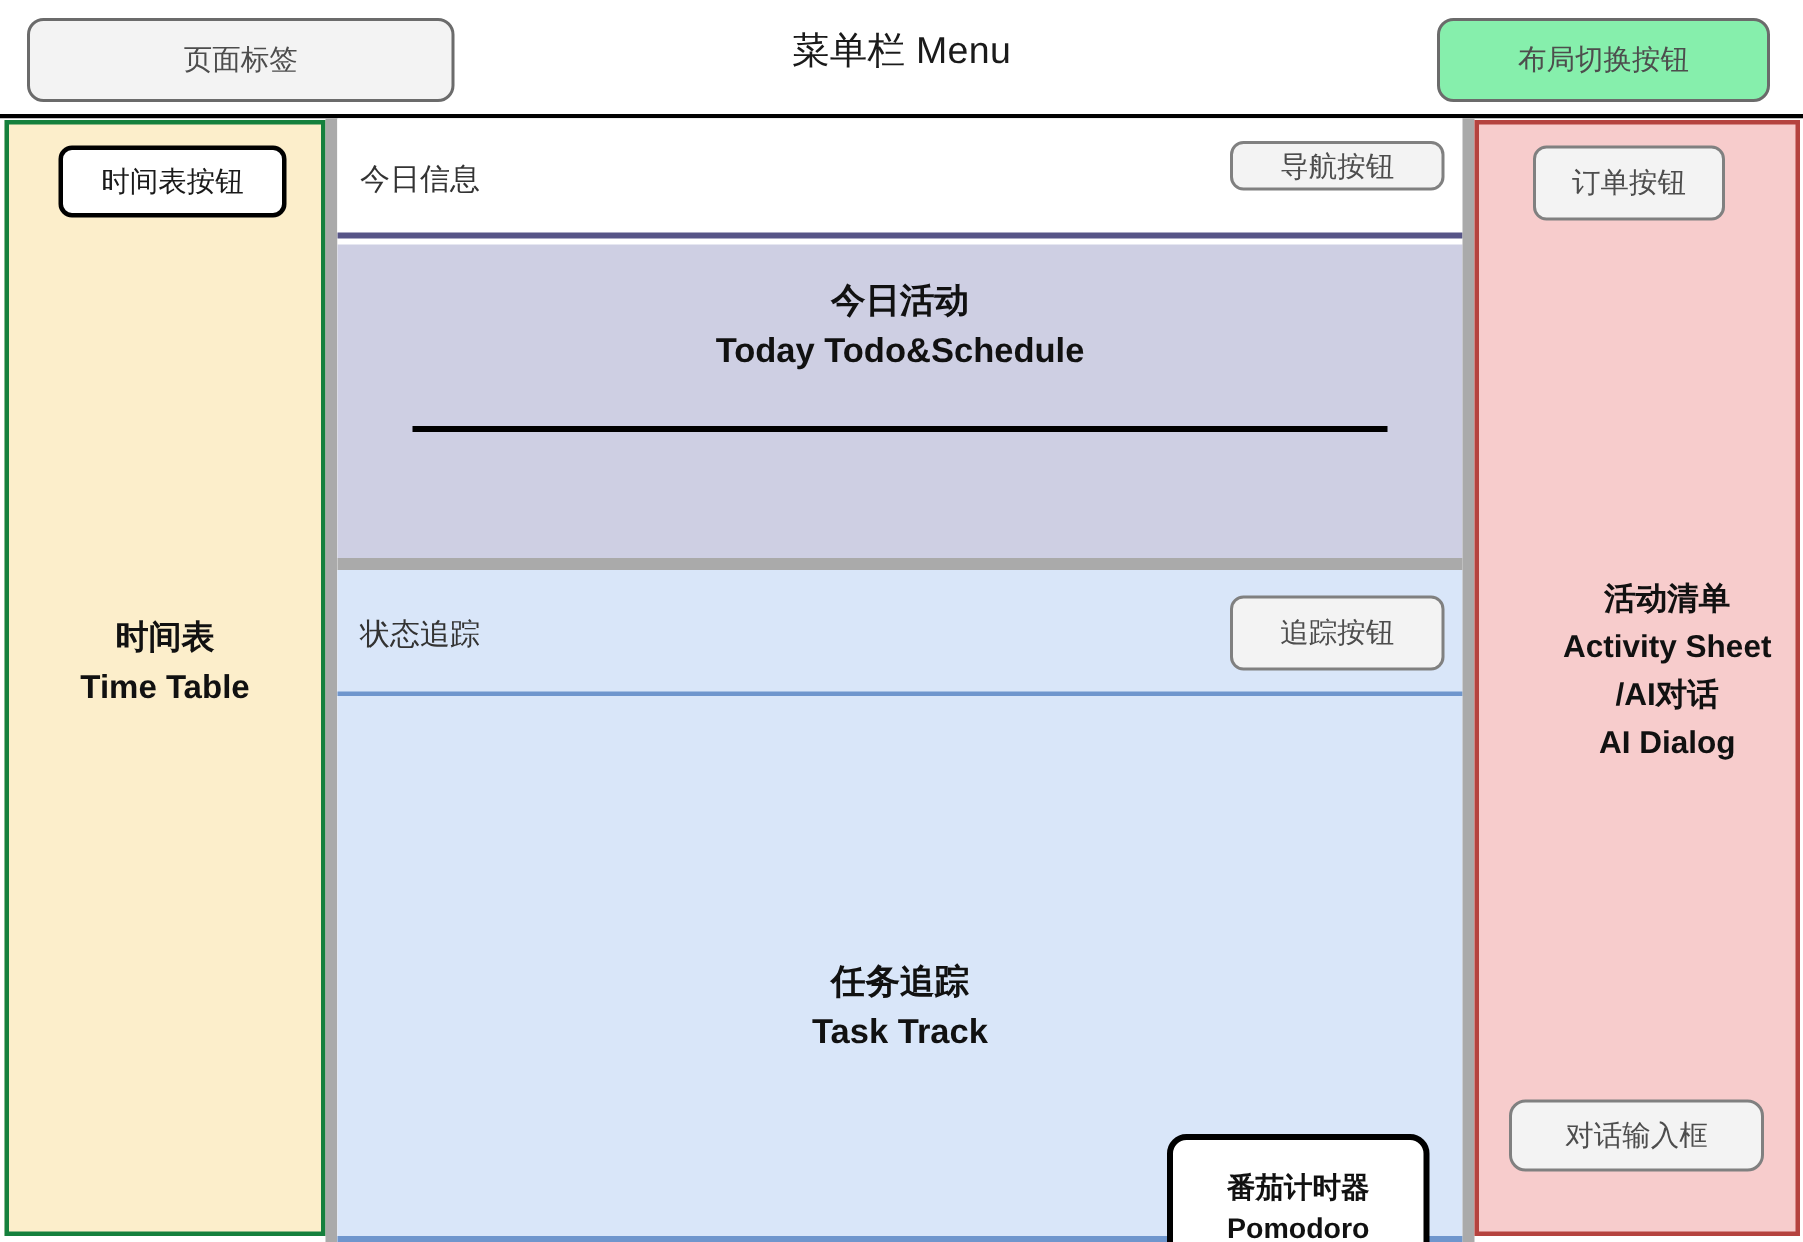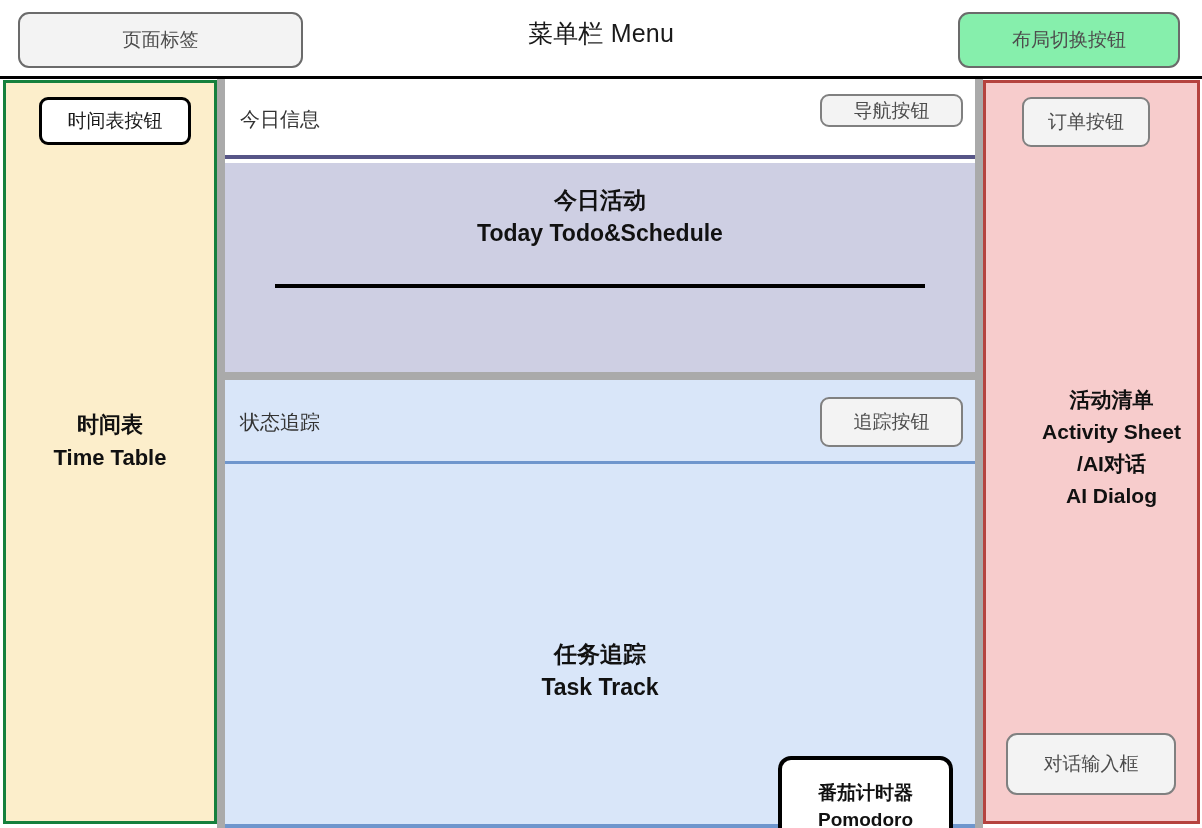--- a/index.html
+++ b/index.html
@@ -262,21 +262,21 @@
     width: 251px;
     text-align: center;
     font-size: 21px;
     font-weight: bold;
     color: #111111;
     line-height: 1.52;
   }
   .btn-dialog-input {
     position: absolute;
     left: 20px; top: 650px;
-    width: 170px; height: 62px;
+    width: 170px; height: 48px;
     background: #f3f3f3;
     border: 2px solid #808080;
     border-radius: 11px;
     display: flex; align-items: center; justify-content: center;
     font-size: 19px;
     color: #4d4d4d;
     cursor: text;
   }
 
   .multiline { white-space: pre-line; }

